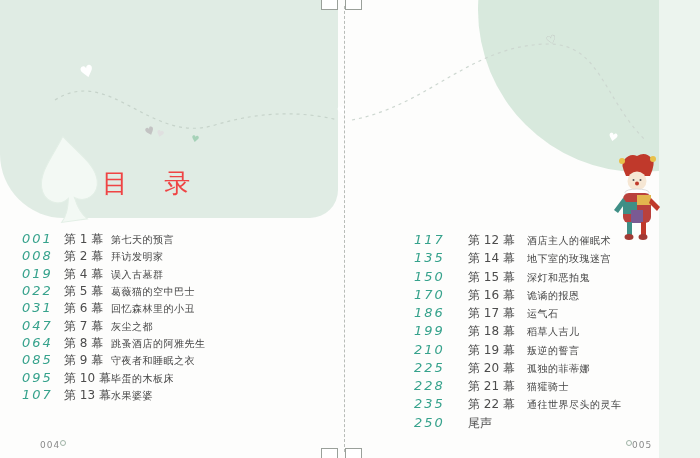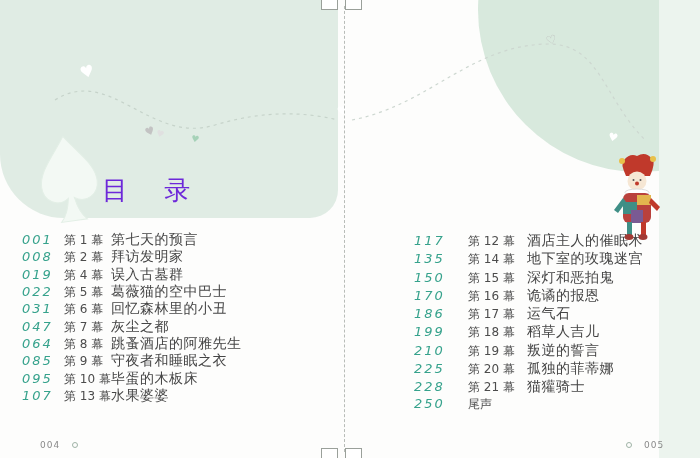--- a/index.html
+++ b/index.html
@@ -15,43 +15,43 @@
     border-radius:50%;background:#d8e9dd;}
   .bg-band{position:absolute;left:659px;top:0;width:41px;height:458px;background:#ecf4ee;}
   
   .deco-svg{position:absolute;left:0;top:0;pointer-events:none;}
   
   .heart{position:absolute;line-height:1;pointer-events:none;}
   
   .leaf{position:absolute;left:38px;top:134px;}
   
   .page-title{position:absolute;left:102px;top:166px;font-size:26px;
-    letter-spacing:14px;color:#6d28d9;font-weight:500;margin-top:7px;}
+    letter-spacing:14px;color:#ef4444;font-weight:500;}
   
   .toc{position:absolute;}
   .toc .row{display:flex;align-items:baseline;}
   .toc-left{left:22px;top:231px;width:320px;}
   .toc-left .row{height:17.35px;}
   .toc-right{left:414px;top:232px;width:280px;}
   .toc-right .row{height:18.25px;gap:12px;}
   .num{width:42px;font-size:13px;letter-spacing:2px;color:#36a28c;flex:none;font-style:italic;}
   .lab{width:47px;font-size:12px;color:#4c4c4c;flex:none;}
-  .ttl{font-size:14px;color:#454545;letter-spacing:0.5px;white-space:nowrap;}
+  .ttl{font-size:10px;color:#454545;letter-spacing:0.5px;white-space:nowrap;}
   
   .spine-line{position:absolute;left:344px;top:6px;height:446px;
     border-left:1px dashed #b8bcb8;}
   .fold-mark{position:absolute;width:17px;height:16px;background:#fff;
     border:1px solid #9aa09a;box-sizing:border-box;}
   .fm-tl{left:321px;top:-6px;}
   .fm-tr{left:345px;top:-6px;}
   .fm-bl{left:321px;top:448px;}
   .fm-br{left:345px;top:448px;}
   
   .folio{position:absolute;top:440px;font-size:9px;color:#8a8a8a;
-    letter-spacing:1px;display:flex;align-items:center;gap:12px;}
+    letter-spacing:1px;display:flex;align-items:flex-start;gap:0;}
   .folio-left{left:40px;}
   .folio-right{left:626px;}
   .folio .dot{width:4px;height:4px;border:1px solid #9fb3a6;border-radius:50%;}
   
   .clown{position:absolute;left:610px;top:150px;}
 </style>
 </head>
 <body>
 
 <div id="page">
@@ -172,20 +172,25 @@
     </div>
     <div class="row">
       <span class="num">225</span>
       <span class="lab">第 20 幕</span>
       <span class="ttl">孤独的菲蒂娜</span>
     </div>
     <div class="row">
       <span class="num">228</span>
       <span class="lab">第 21 幕</span>
       <span class="ttl">猫獾骑士</span>
+    </div>
+    <div class="row">
+      <span class="num">235</span>
+      <span class="lab">第 22 幕</span>
+      <span class="ttl">通往世界尽头的灵车</span>
     </div>
     <div class="row">
       <span class="num">250</span>
       <span class="lab">尾声</span>
       <span class="ttl"></span>
     </div>
   </div>
 
   <svg class="clown" width="54" height="92" viewBox="0 0 54 92">
     <path d="M16 26 Q10 13 14 10 Q20 3 27 6 Q36 1 42 9 Q46 13 40 26 Z" fill="#c0392b"></path>

